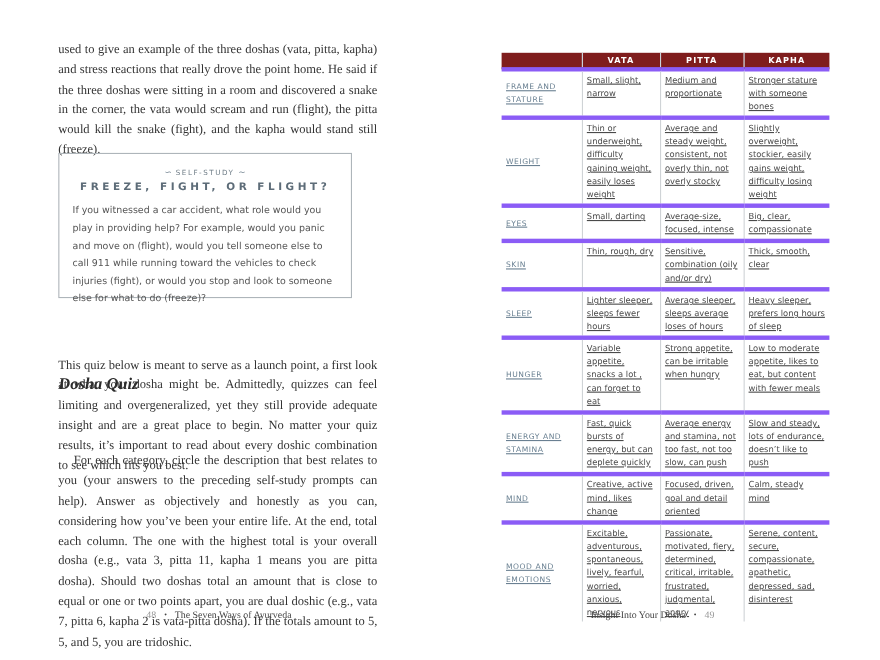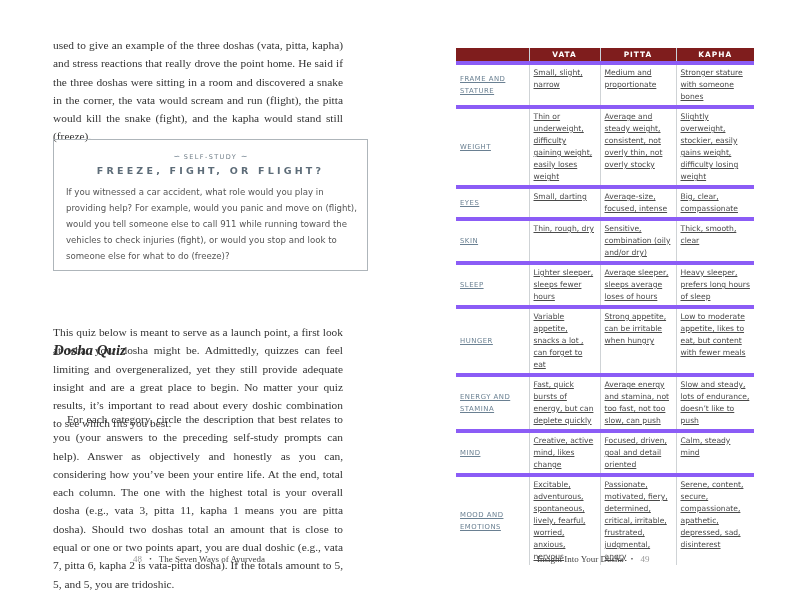--- a/index.html
+++ b/index.html
@@ -12,21 +12,21 @@
   .page-right { left: 400px; width: 400px; }
 
   .body-text {
     position: absolute; left: 53px; width: 290px;
     font-size: 11.4px; line-height: 18.3px; text-align: justify; color: #333;
     margin: 0;
   }
   .p-intro { top: 36px; }
 
   .self-study {
-    position: absolute; left: 53px; top: 139px; width: 315px; height: 132px;
+    position: absolute; left: 53px; top: 139px; width: 267px; height: 132px;
     box-sizing: border-box; border: 1.5px solid #aeb5ba;
   }
   .ss-kicker {
     text-align: center; font-family: "DejaVu Sans", sans-serif; font-size: 6.5px;
     letter-spacing: 1.4px; color: #6f7d87; margin-top: 12px;
   }
   .ss-kicker .swash { font-size: 8px; color: #7a8a96; letter-spacing: 0; }
   .ss-title {
     text-align: center; font-family: "DejaVu Sans", sans-serif; font-weight: bold;
     font-size: 9.5px; letter-spacing: 3.2px; color: #5d6c78; margin-top: 4px;

